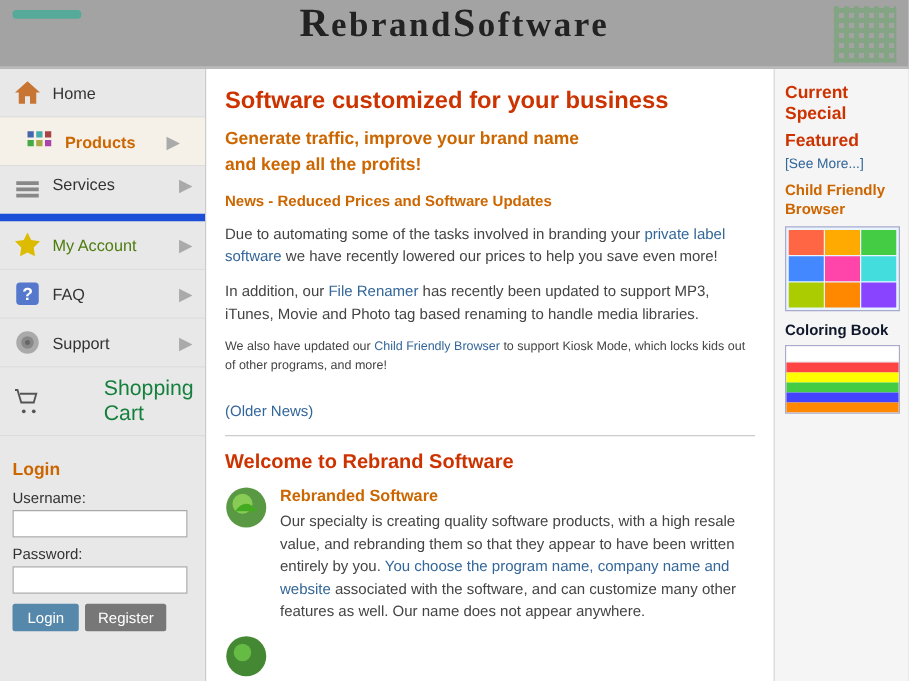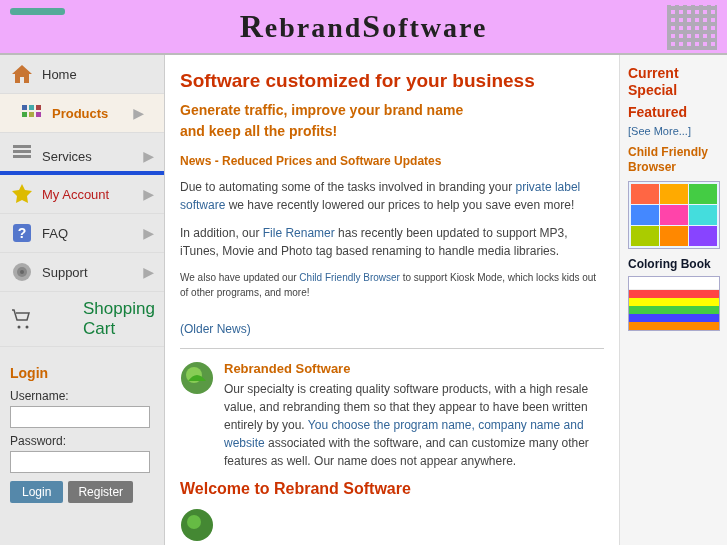--- a/index.html
+++ b/index.html
@@ -4,21 +4,21 @@
   <style>
     * { margin: 0; padding: 0; box-sizing: border-box; }
     body { font-family: Arial, sans-serif; font-size: 12px; background: #d0d0d0; width: 727px; min-height: 545px; }
 
     
     #layout { display: flex; width: 727px; }
   </style>
 </head>
 <body>
 
-<div style="background:#f0abfc; height:55px; display:flex; align-items:center; padding:0 10px; border-bottom:2px solid #bbb; position:relative;">
+<div style="background:#a3a3a3; height:55px; display:flex; align-items:flex-start; padding:0 10px; border-bottom:2px solid #bbb; position:relative;">
   <div style="position:absolute; top:8px; left:10px;">
     <div style="width:55px; height:7px; background:#5a9; border-radius:3px;"></div>
   </div>
   <div style="margin:0 auto; text-align:center;">
     <span style="font-family:Georgia,serif; font-size:28px; font-weight:bold; color:#222; letter-spacing:2px;">
       <span style="font-size:32px;">R</span>ebrand<span style="font-size:32px;">S</span>oftware
     </span>
   </div>
   <div style="position:absolute; right:10px; top:5px; width:50px; height:45px; background: repeating-linear-gradient(0deg, #5a5 0px, #5a5 4px, transparent 4px, transparent 8px), repeating-linear-gradient(90deg, #5a5 0px, #5a5 4px, transparent 4px, transparent 8px); opacity:0.4;"></div>
 </div>
@@ -44,39 +44,39 @@
           <rect x="16" y="4" width="5" height="5" fill="#aa4444"></rect>
           <rect x="2" y="11" width="5" height="5" fill="#44aa44"></rect>
           <rect x="9" y="11" width="5" height="5" fill="#aaaa44"></rect>
           <rect x="16" y="11" width="5" height="5" fill="#aa44aa"></rect>
         </svg>
       </span>
       <span style="font-size:13px; color:#cc6600; font-weight:bold; flex:1;">Products</span>
       <span style="color:#aaa; font-size:14px;">▶</span>
     </div>
 
-    <div style="display:flex; align-items:flex-end; padding:7px 10px; border-bottom:4px solid #1d4ed8; cursor:pointer;">
+    <div style="display:flex; align-items:flex-start; padding:7px 10px; border-bottom:6px solid #1d4ed8; cursor:pointer;">
       <span style="width:24px; height:24px; margin-right:8px; display:inline-block;">
         <svg viewBox="0 0 24 24" width="24" height="24">
             <rect x="3" y="5" width="18" height="3" fill="#888"></rect>
             <rect x="3" y="10" width="18" height="3" fill="#888"></rect>
             <rect x="3" y="15" width="18" height="3" fill="#888"></rect>
           </svg>
       </span>
       <span style="font-size:13px; color:#333; flex:1;">Services</span>
       <span style="color:#aaa; font-size:14px;">▶</span>
     </div>
 
     <div style="display:flex; align-items:center; padding:7px 10px; border-bottom:1px solid #ddd; cursor:pointer;">
       <span style="width:24px; height:24px; margin-right:8px; display:inline-block;">
         <svg viewBox="0 0 24 24" width="24" height="24">
             <polygon points="12,2 15,8 22,9 17,14 18,21 12,18 6,21 7,14 2,9 9,8" fill="#ddbb00"></polygon>
           </svg>
       </span>
-      <span style="font-size:13px; color:#b91c1c; flex:1;">My Account</span>
+      <span style="font-size:13px; color:#4d7c0f; flex:1;">My Account</span>
       <span style="color:#aaa; font-size:14px;">▶</span>
     </div>
 
     <div style="display:flex; align-items:center; padding:7px 10px; border-bottom:1px solid #ddd; cursor:pointer;">
       <span style="width:24px; height:24px; margin-right:8px; display:inline-block;">
         <svg viewBox="0 0 24 24" width="24" height="24">
             <rect x="3" y="3" width="18" height="18" rx="3" fill="#5577cc"></rect>
             <text x="12" y="17" text-anchor="middle" font-size="14" font-weight="bold" fill="white">?</text>
           </svg>
       </span>
@@ -136,37 +136,37 @@
     <p style="font-size:12px; color:#444; line-height:1.5; margin-bottom:10px;">
       In addition, our <a href="#" style="color:#336699; text-decoration:none;">File Renamer</a> has recently been updated to support MP3, iTunes, Movie and Photo tag based renaming to handle media libraries.
     </p>
     <p style="font-size:10px; color:#444; line-height:1.5; margin-bottom:20px;">
       We also have updated our <a href="#" style="color:#336699; text-decoration:none;">Child Friendly Browser</a> to support Kiosk Mode, which locks kids out of other programs, and more!
     </p>
     <div style="color:#336699; font-size:12px; cursor:pointer; margin-bottom:12px;margin-top:22px;">(Older News)</div>
 
     <hr style="border:none; border-top:1px solid #ccc; margin:12px 0;">
 
+    <div style="font-size:16px; color:#cc3300; font-weight:bold; margin-bottom:10px;">Welcome to Rebrand Software</div>
+
     <div style="display:flex; align-items:flex-start; margin-bottom:10px;">
       <span style="width:34px; height:34px; margin-right:10px; flex-shrink:0; display:inline-block;">
         <svg viewBox="0 0 34 34" width="34" height="34">
           <circle cx="17" cy="17" r="16" fill="#5a9944"></circle>
           <circle cx="14" cy="14" r="8" fill="#88cc55"></circle>
           <path d="M8 20 Q17 8 26 20" fill="#44aa22"></path>
         </svg>
       </span>
       <div>
         <div style="color:#cc6600; font-weight:bold; font-size:13px; margin-bottom:4px;">Rebranded Software</div>
         <p style="font-size:12px; color:#444; line-height:1.5;">
           Our specialty is creating quality software products, with a high resale value, and rebranding them so that they appear to have been written entirely by you. <a href="#" style="color:#336699; text-decoration:none;">You choose the program name, company name and website</a> associated with the software, and can customize many other features as well. Our name does not appear anywhere.
         </p>
       </div>
     </div>
-
-    <div style="font-size:16px; color:#cc3300; font-weight:bold; margin-bottom:10px;">Welcome to Rebrand Software</div>
 
     <div style="display:flex; align-items:flex-start; margin-top:5px;">
       <span style="width:34px; height:34px; margin-right:10px; flex-shrink:0;">
         <svg viewBox="0 0 34 34" width="34" height="34">
           <circle cx="17" cy="17" r="16" fill="#448833"></circle>
           <circle cx="14" cy="14" r="7" fill="#66bb44"></circle>
         </svg>
       </span>
     </div>
 

